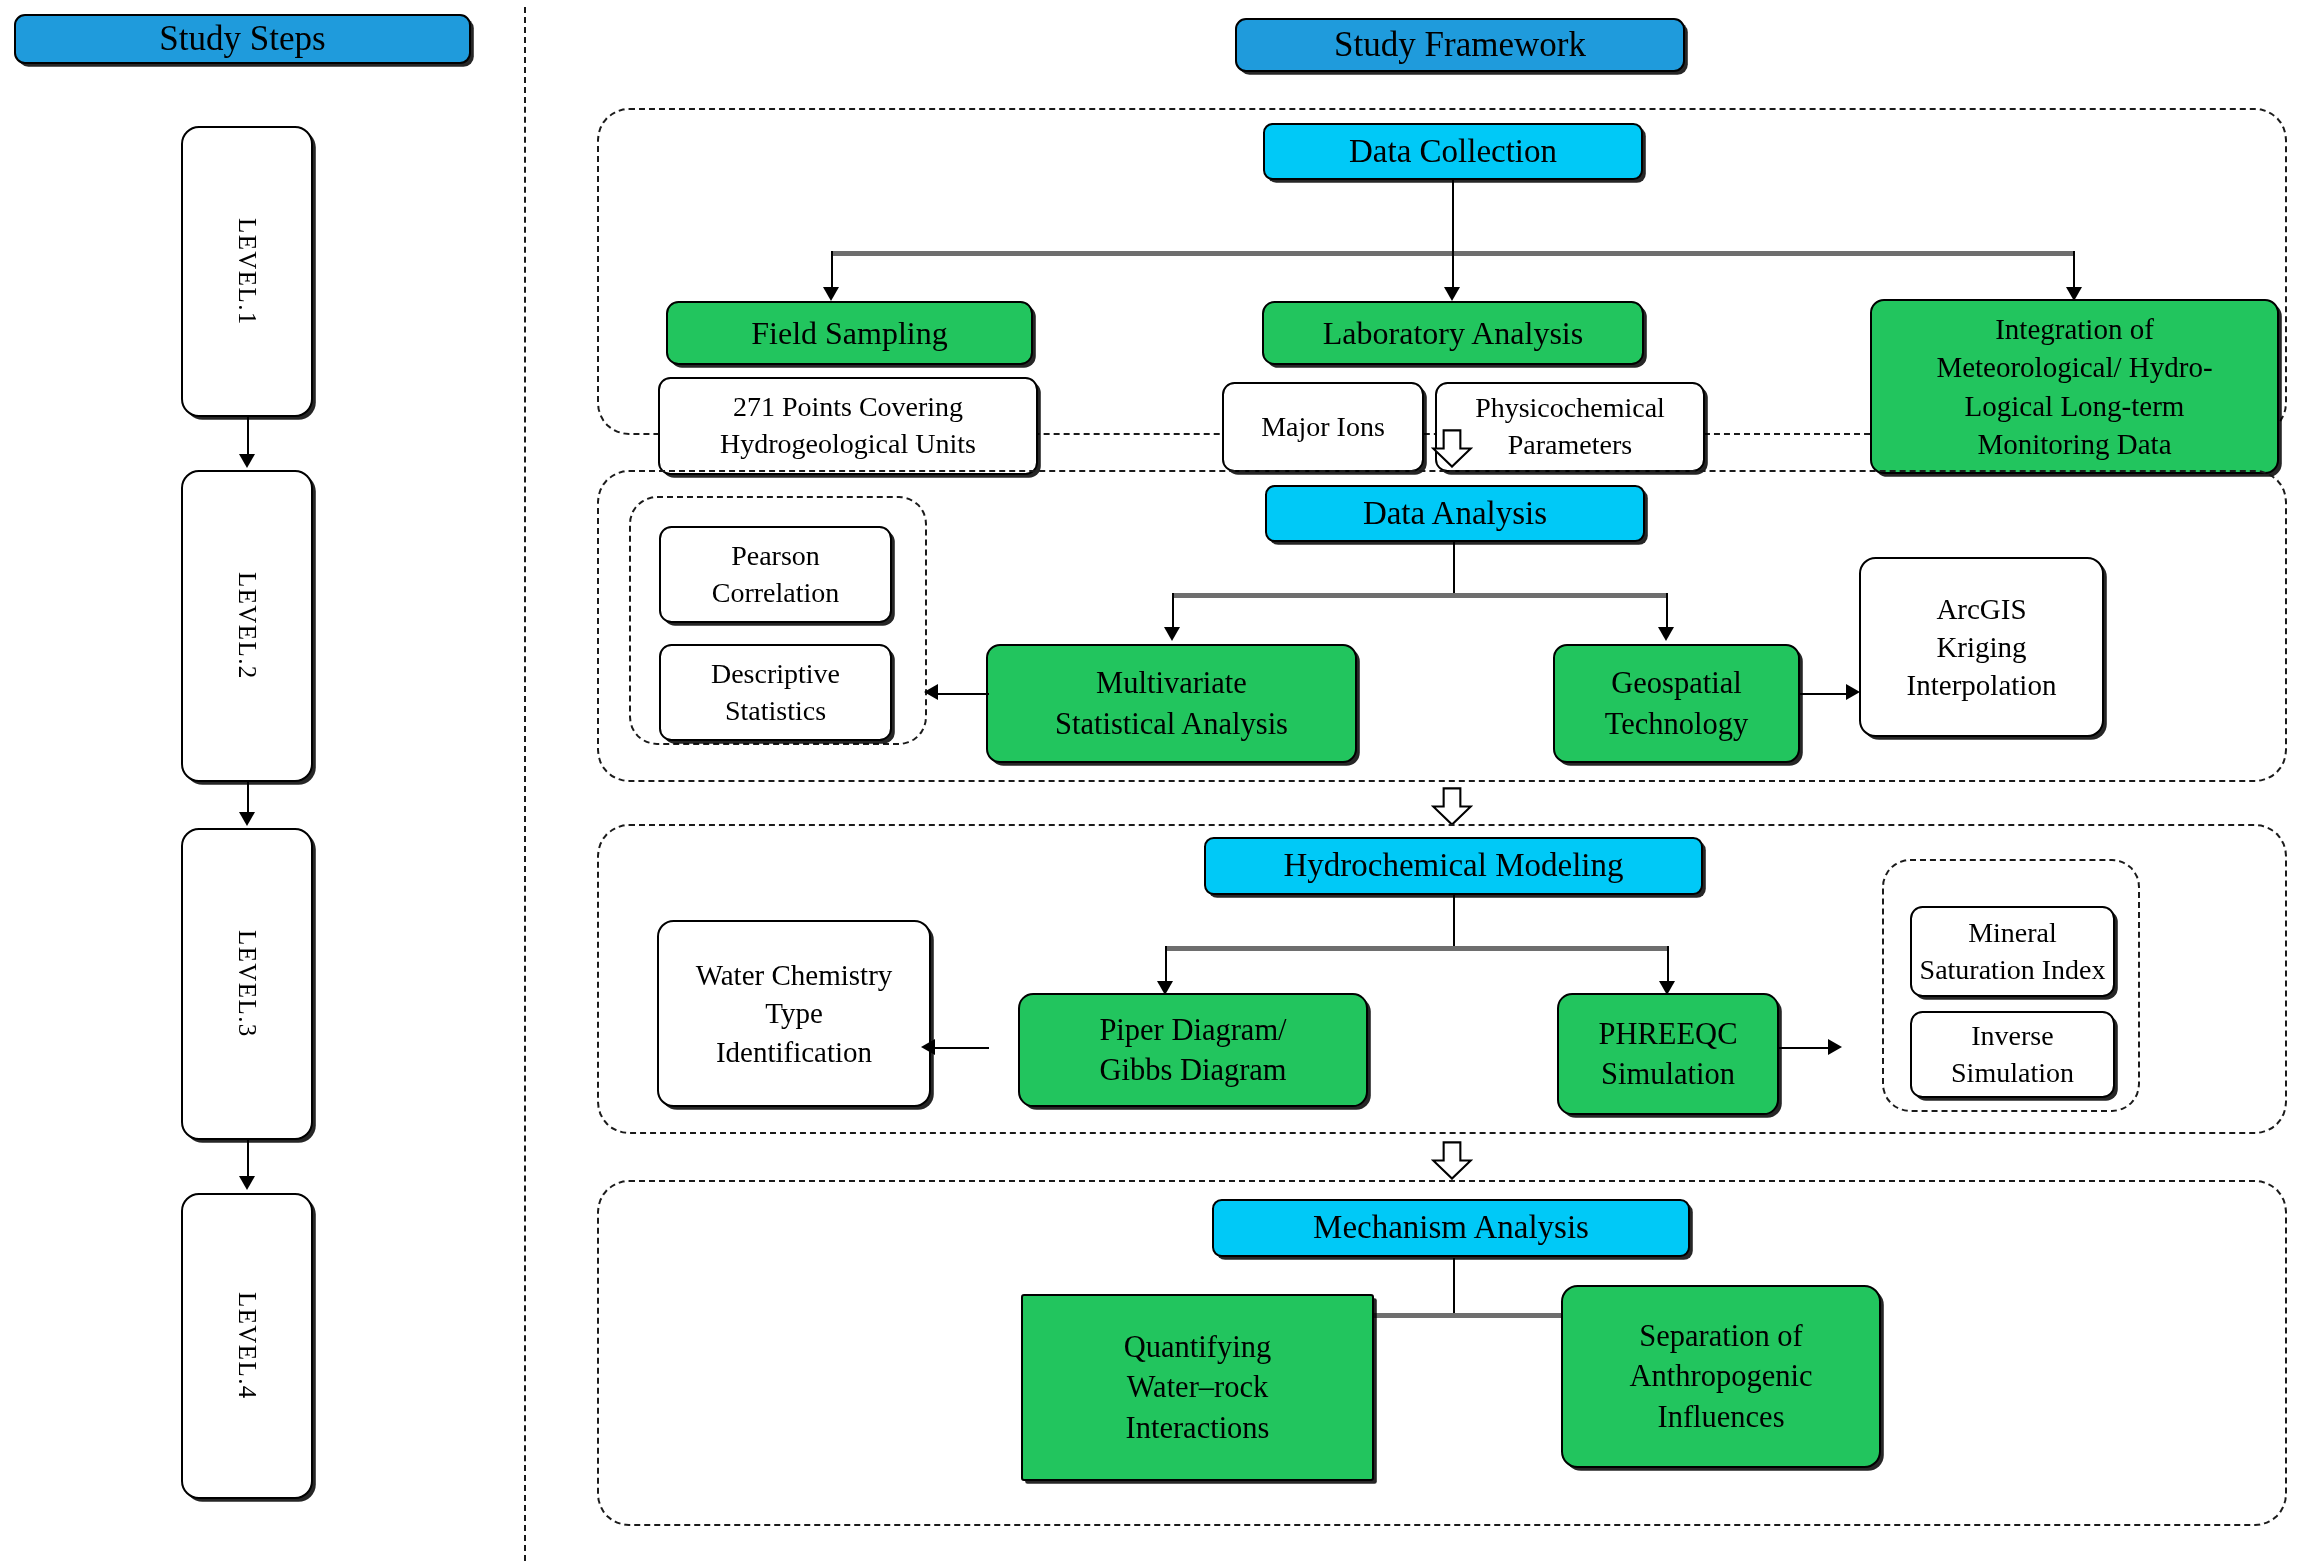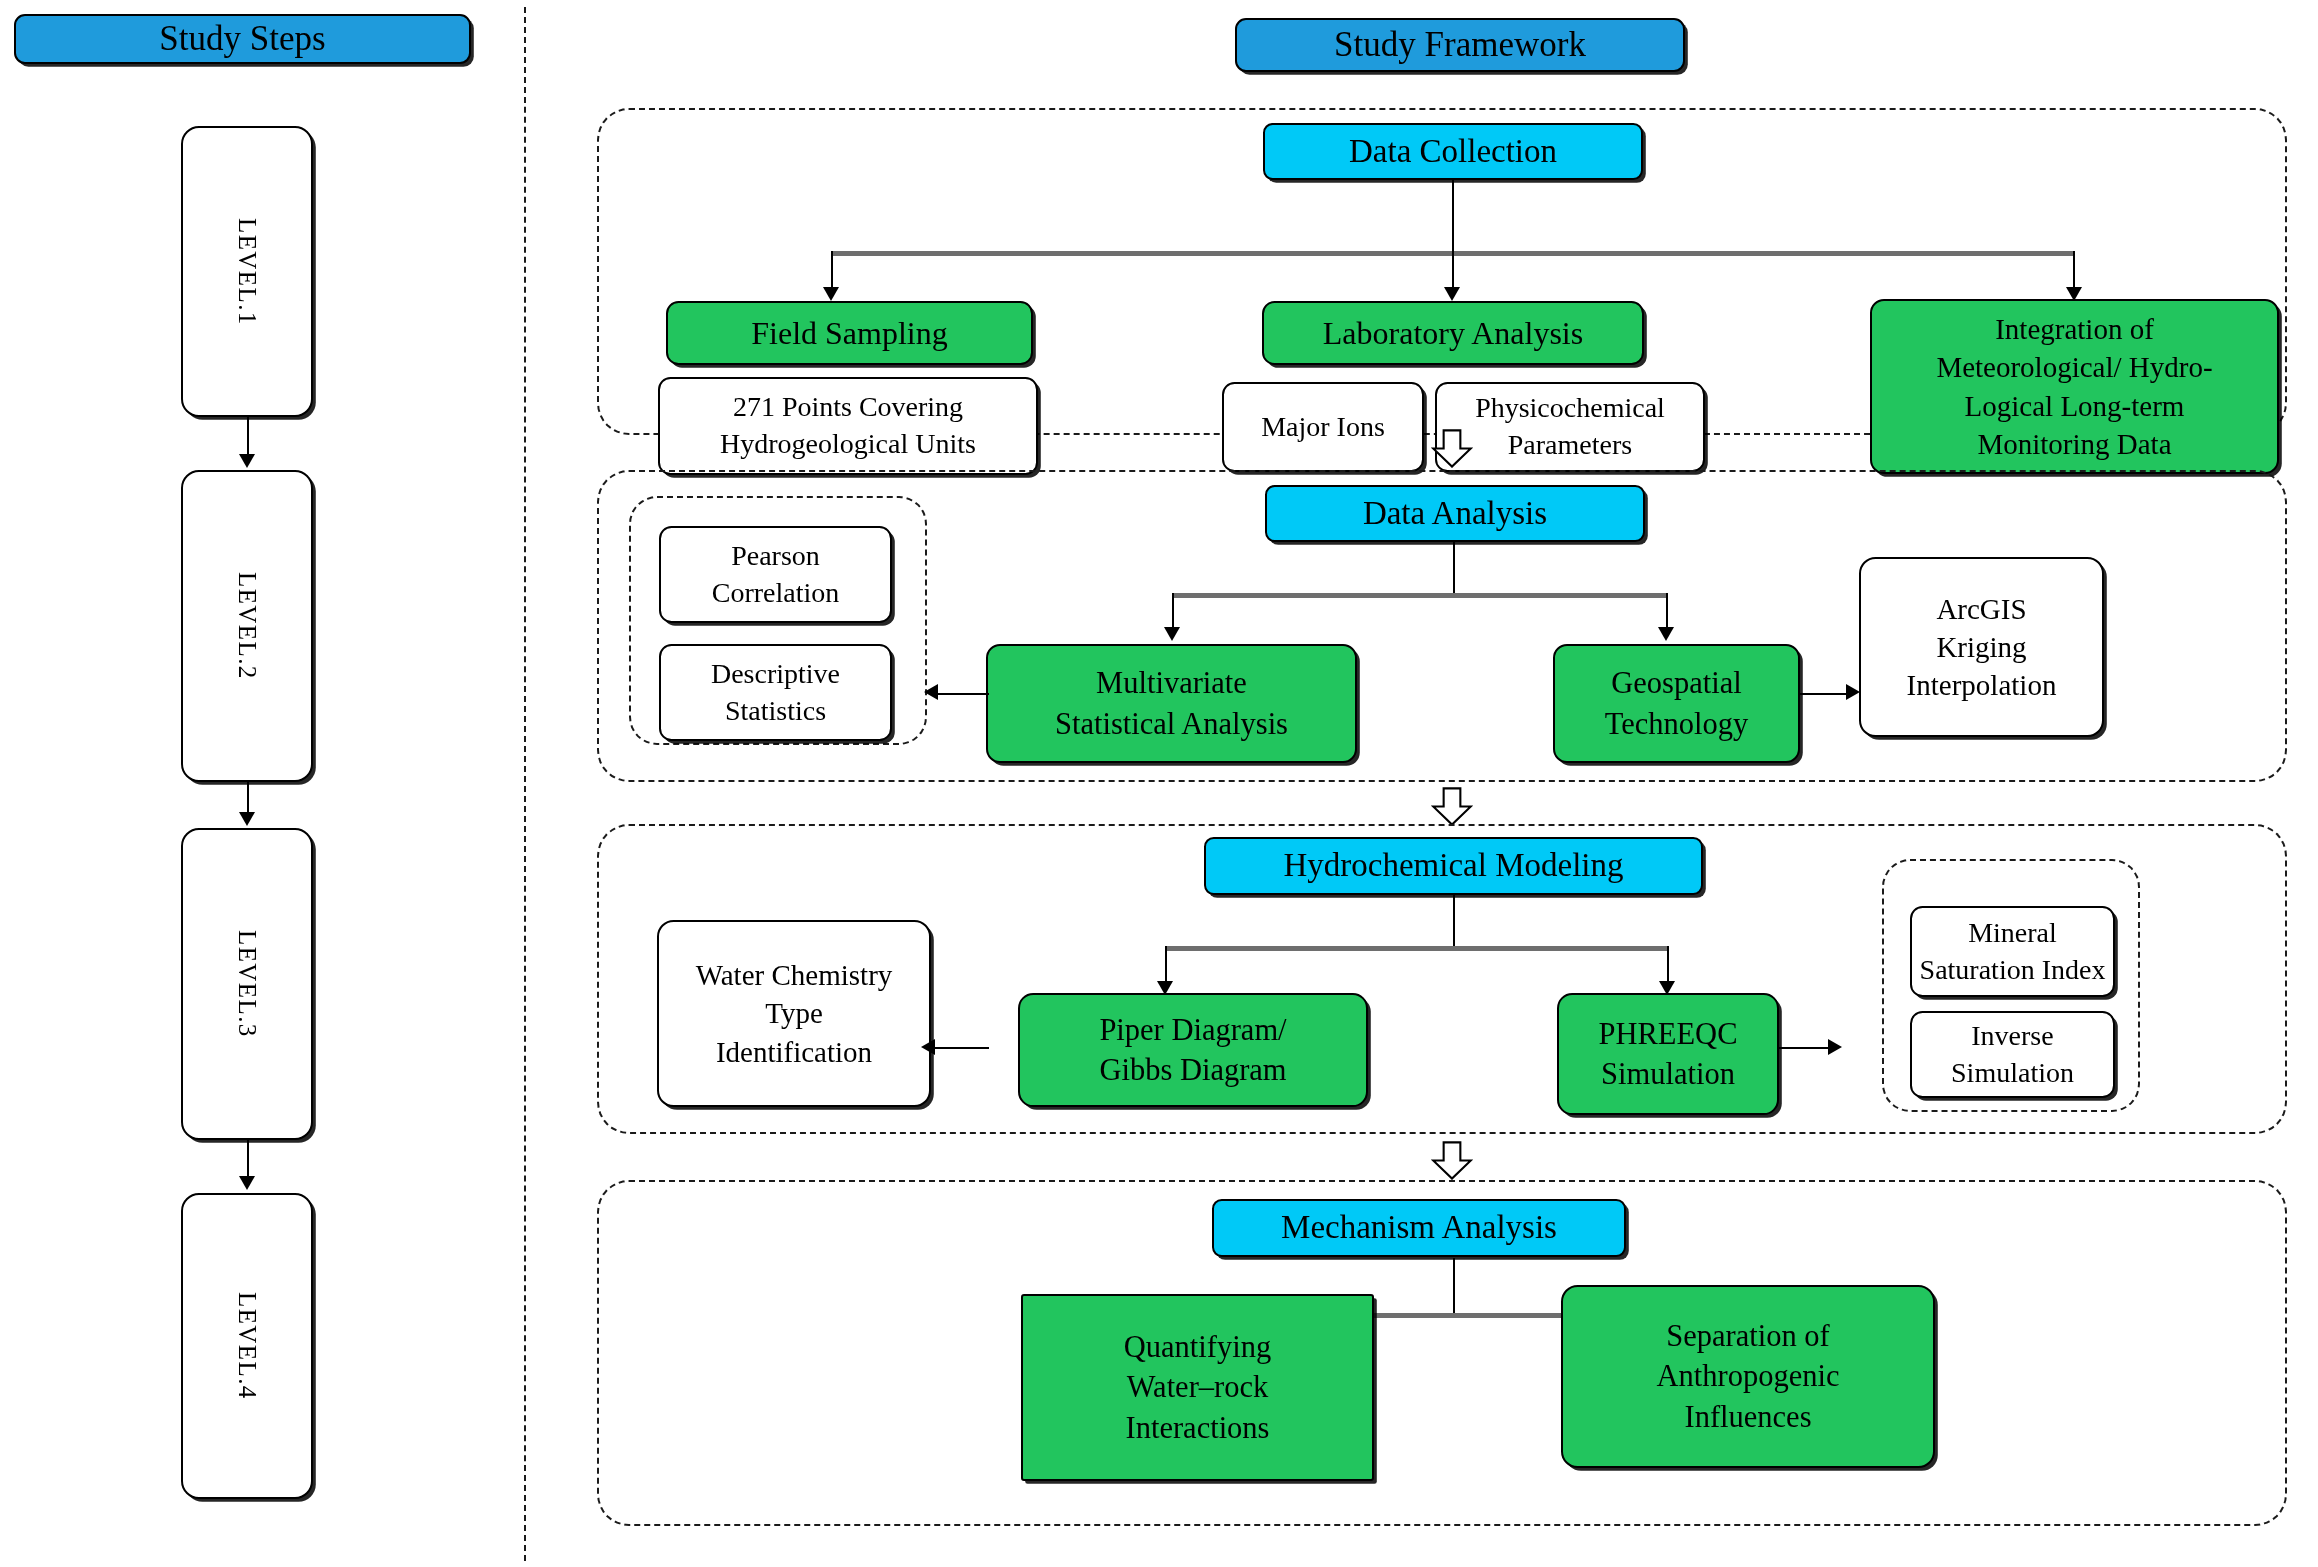--- a/index.html
+++ b/index.html
@@ -274,35 +274,35 @@
 </div>
 
 <div class="block-arrow" style="left:1431px; top:1141px;">
   <svg width="42" height="39" viewBox="0 0 60 56">
     <polygon points="18,2 42,2 42,28 57,28 30,54 3,28 18,28" fill="#ffffff" stroke="#000000" stroke-width="3"></polygon>
   </svg>
 </div>
 
 <div class="dgroup" style="left:597px; top:1180px; width:1690px; height:346px;"></div>
 
-<div class="rbox hdr-cyan" style="left:1212px; top:1199px; width:414px; height:58px;">
+<div class="rbox hdr-cyan" style="left:1212px; top:1199px; width:478px; height:58px;">
   <span class="t-48">Mechanism Analysis</span>
 </div>
 
 <div class="vline" style="left:1453px; top:1258px; height:60px;"></div>
 <div class="hline-thick" style="left:1172px; top:1313px; width:569px;"></div>
 <div class="vline" style="left:1172px; top:1313px; height:39px;"></div>
 <div class="vline" style="left:1740px; top:1313px; height:39px;"></div>
 <div class="arrow-down" style="left:1164px; top:1346px;"></div>
 <div class="arrow-down" style="left:1732px; top:1346px;"></div>
 
 <div class="rbox fill-lt" style="left:1001px; top:1294px; width:353px; height:187px; border-radius:3px; white-space:pre-line;margin-left:20px;">
   <span class="t-44">Quantifying
 Water–rock
 Interactions</span>
 </div>
 
-<div class="rbox fill-lt" style="left:1561px; top:1285px; width:374px; height:183px; border-radius:16.6px; white-space:pre-line;">
+<div class="rbox fill-lt" style="left:1561px; top:1285px; width:320px; height:183px; border-radius:16.6px; white-space:pre-line;">
   <span class="t-44">Separation of
 Anthropogenic
 Influences</span>
 </div>
 
 
 </body></html>

